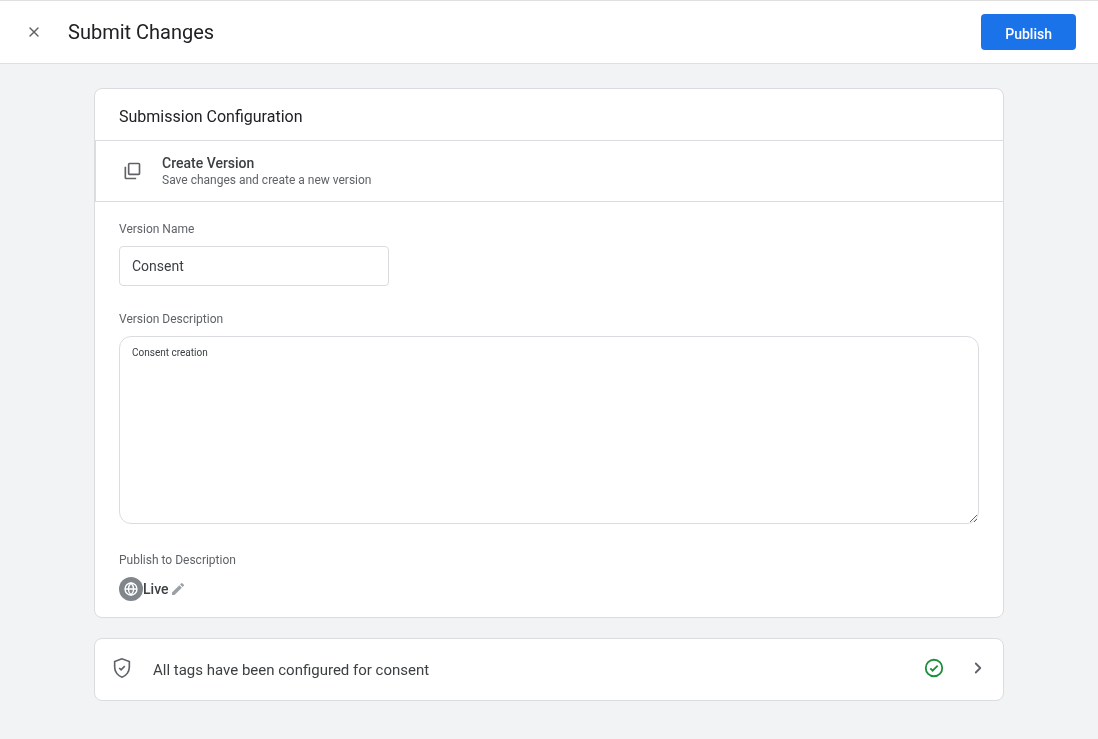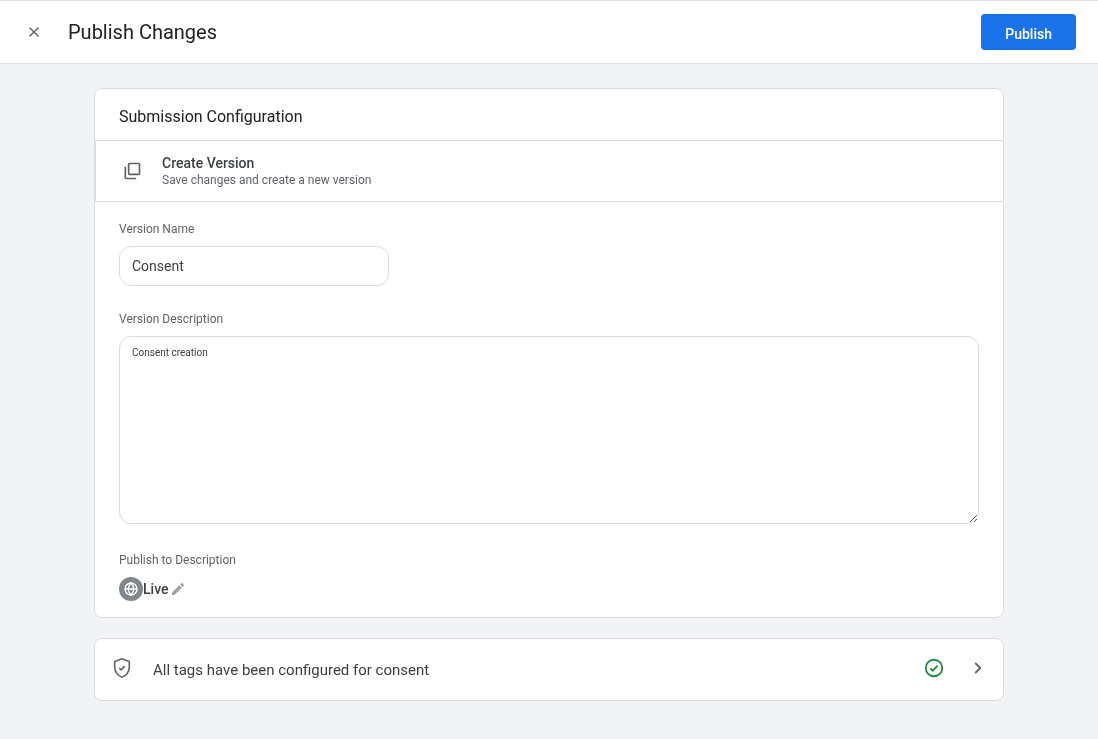--- a/index.html
+++ b/index.html
@@ -105,21 +105,21 @@
   .field-label {
     font-size: 12px;
     color: #5f6368;
     margin-bottom: 10px;
     display: block;
   }
   .text-input {
     width: 270px;
     height: 40px;
     border: 1px solid #dadce0;
-    border-radius: 12px;
+    border-radius: 4px;
     padding: 0 12px;
     font-size: 14px;
     font-family: inherit;
     color: #3c4043;
   }
   .textarea-input {
     width: 100%;
     height: 188px;
     border: 1px solid #dadce0;
     border-radius: 12px;
@@ -171,21 +171,21 @@
 </style>
 </head>
 <body>
 
 <div class="topbar">
   <div class="close-btn">
     <svg width="16" height="16" viewBox="0 0 24 24" fill="none" stroke="currentColor" stroke-width="2.2" stroke-linecap="round">
         <path d="M18 6 6 18M6 6l12 12"></path>
       </svg>
   </div>
-  <div class="title">Publish Changes</div>
+  <div class="title">Submit Changes</div>
   <div class="spacer"></div>
   <button class="publish-btn">Publish</button>
 </div>
 
 <div class="surface">
 
   <div class="card">
     <div class="card-header">Submission Configuration</div>
 
     <div class="option-row">

